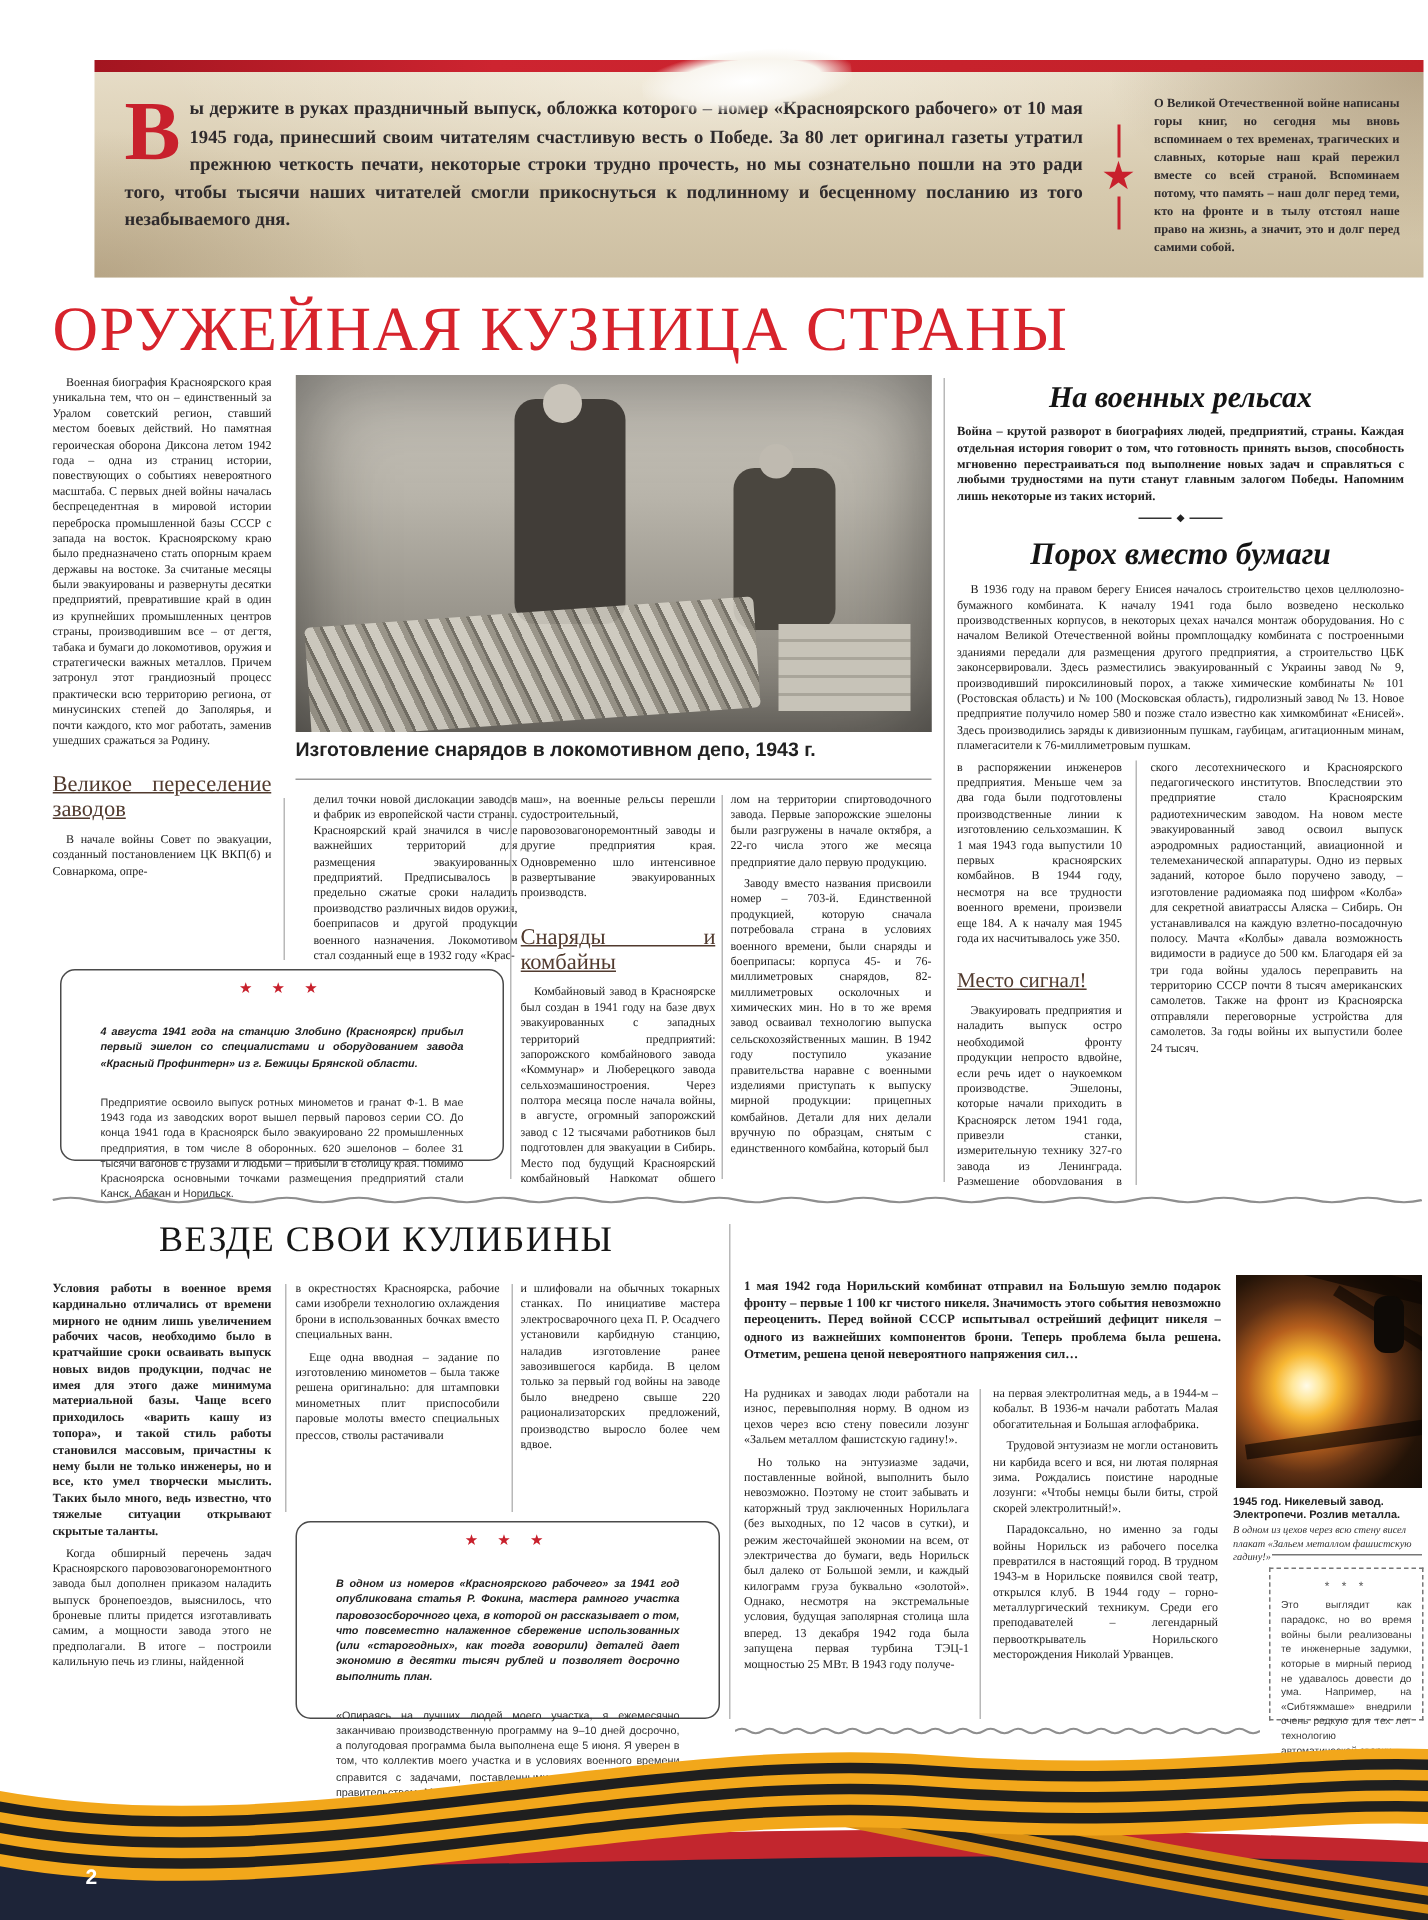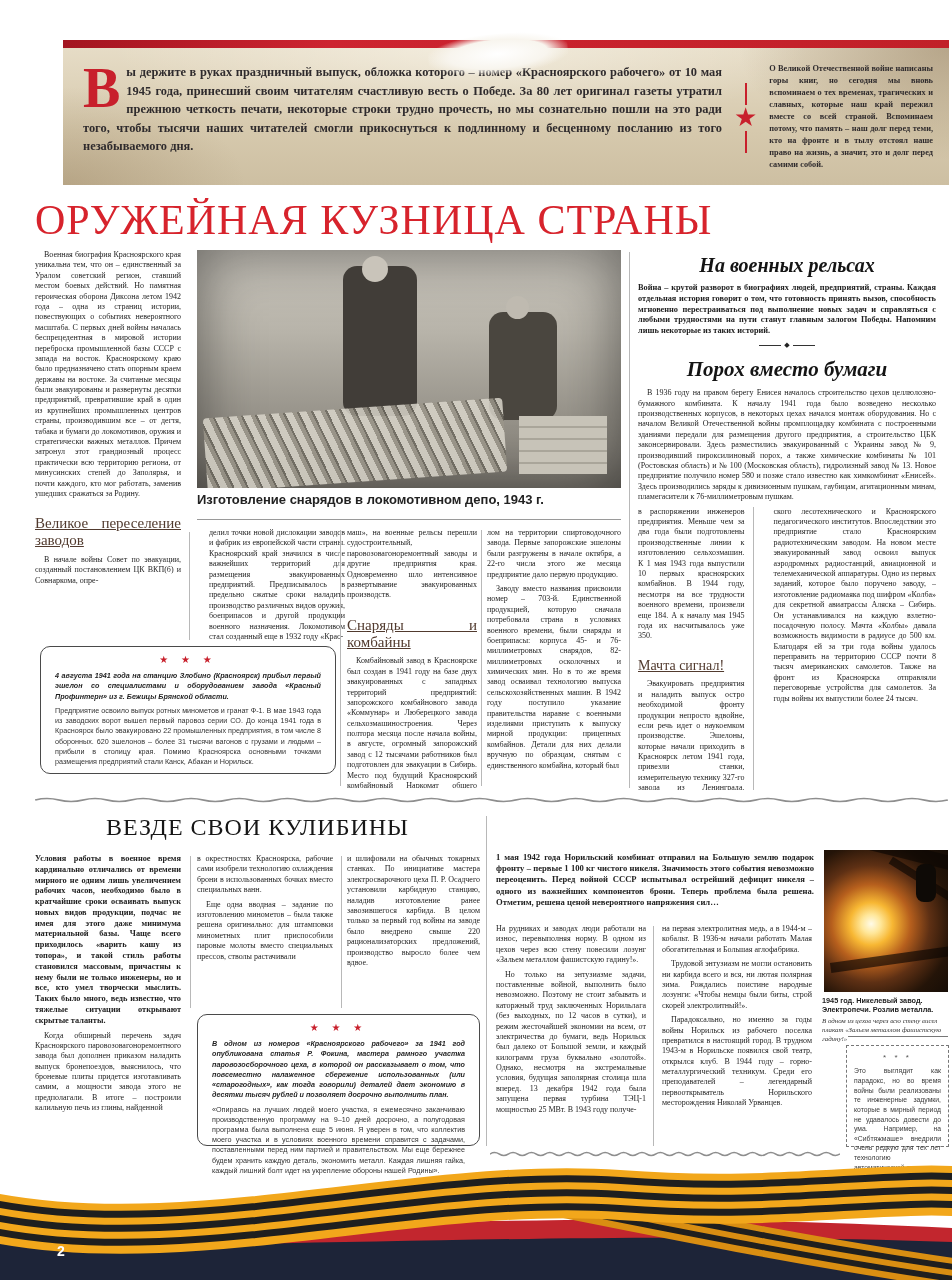--- a/index.html
+++ b/index.html
@@ -42,21 +42,21 @@
   
   .vrule{position:absolute;width:1px;background:#b8b8b8;}
   .hrule{position:absolute;height:1px;background:#9a9a9a;}
   .wavy{position:absolute;height:8px;}
   
   .star-box{position:absolute;box-sizing:border-box;border:1px solid #4a4a4a;border-radius:10px;
      padding:6px 10px;font-family:"Liberation Sans",sans-serif;font-size:7.2px;line-height:1.42;
      text-align:justify;color:#333;background:#fff;}
   .stars{color:#c8202c;text-align:center;font-size:10px;letter-spacing:5px;margin-bottom:3px;}
   .box-lead{font-weight:bold;font-style:italic;color:#1f1f1f;margin:0 0 2px;}
-  .star-box p{margin:4px;}
+  .star-box p{margin:16px;}
   .dash-box{position:absolute;box-sizing:border-box;border:1px dashed #777;padding:6px 7px;
      font-family:"Liberation Sans",sans-serif;font-size:6.8px;line-height:1.42;color:#3a3a3a;text-align:justify;background:#fff;}
   .dash-box .bstars{text-align:center;color:#555;letter-spacing:3px;margin-bottom:3px;font-size:8px;}
   
   .photo1{position:absolute;left:197px;top:250px;width:424px;height:238px;overflow:hidden;
      background:linear-gradient(180deg,#ccc8bf 0%,#b7b3a9 35%,#97938a 70%,#807c74 100%);
      box-shadow:inset 0 0 60px rgba(15,15,15,.55);}
   .fig{position:absolute;border-radius:14px;}
   .head-c{position:absolute;border-radius:50%;}
   .shells{position:absolute;left:8px;top:158px;width:300px;height:74px;border-radius:4px;transform:rotate(-4deg);
@@ -66,21 +66,21 @@
   .pcap{position:absolute;left:197px;top:492px;width:424px;font-family:"Liberation Sans",sans-serif;
      font-size:13px;font-weight:bold;color:#222;}
   .photo2{position:absolute;left:824px;top:850px;width:124px;height:142px;overflow:hidden;background:
      radial-gradient(circle at 38% 52%,#fffbe8 0%,#ffe79a 9%,#f7b733 20%,#b65f1d 37%,#5e3014 55%,#241408 76%,#140c06 100%);}
   .beam{position:absolute;background:rgba(10,6,3,.65);}
   .p2cap{position:absolute;left:822px;top:996px;width:128px;font-family:"Liberation Sans",sans-serif;
      font-size:7.3px;font-weight:bold;color:#222;line-height:1.3;}
   .p2cap .it{font-family:"Liberation Serif",serif;font-style:italic;font-weight:normal;font-size:6.9px;color:#333;display:block;margin-top:2px;}
   
   .two{display:flex;}
-  .two .cb{border-left:1px solid #b8b8b8;padding-left:19px;margin-left:9px;}
+  .two .cb{border-left:1px solid #b8b8b8;padding-left:9px;margin-left:9px;}
   
   .ribbon-wrap{position:absolute;left:0;top:1150px;width:952px;height:130px;}
   .pagenum{position:absolute;left:57px;top:1243px;color:#fff;font-family:"Liberation Sans",sans-serif;
      font-weight:bold;font-size:14px;}
 </style>
 </head>
 <body>
 
 <div id="page">
 
@@ -142,21 +142,21 @@
     <div class="orn">
       <span class="l"></span>
       <span class="d">◆</span>
       <span class="l"></span>
     </div>
     <h2 class="ithead">Порох вместо бумаги</h2>
     <p>В 1936 году на правом берегу Енисея началось строительство цехов целлюлозно-бумажного комбината. К началу 1941 года было возведено несколько производственных корпусов, в некоторых цехах начался монтаж оборудования. Но с началом Великой Отечественной войны промплощадку комбината с построенными зданиями передали для размещения другого предприятия, а строительство ЦБК законсервировали. Здесь разместились эвакуированный с Украины завод № 9, производивший пироксилиновый порох, а также химические комбинаты № 101 (Ростовская область) и № 100 (Московская область), гидролизный завод № 13. Новое предприятие получило номер 580 и позже стало известно как химкомбинат «Енисей». Здесь производились заряды к дивизионным пушкам, гаубицам, агитационным минам, пламегасители к 76-миллиметровым пушкам.</p>
     <div class="two">
       <div style="width:110px;">
         <p class="noind">в распоряжении инженеров предприятия. Меньше чем за два года были подготовлены производственные линии к изготовлению сельхозмашин. К 1 мая 1943 года выпустили 10 первых красноярских комбайнов. В 1944 году, несмотря на все трудности военного времени, произвели еще 184. А к началу мая 1945 года их насчитывалось уже 350.</p>
-        <h3 class="subhead small">Мачта сигнал!</h3>
+        <h3 class="subhead small">Место сигнал!</h3>
         <p>Эвакуировать предприятия и наладить выпуск остро необходимой фронту продукции непросто вдвойне, если речь идет о наукоемком производстве. Эшелоны, которые начали приходить в Красноярск летом 1941 года, привезли станки, измерительную технику 327-го завода из Ленинграда. Размещение оборудования в лучших зданиях города – корпусах Сибир-</p>
       </div>
       <div class="cb" style="width:168px;">
         <p class="noind">ского лесотехнического и Красноярского педагогического институтов. Впоследствии это предприятие стало Красноярским радиотехническим заводом. На новом месте эвакуированный завод освоил выпуск аэродромных радиостанций, авиационной и телемеханической аппаратуры. Одно из первых заданий, которое было поручено заводу, – изготовление радиомаяка под шифром «Колба» для секретной авиатрассы Аляска – Сибирь. Он устанавливался на каждую взлетно-посадочную полосу. Мачта «Колбы» давала возможность видимости в радиусе до 500 км. Благодаря ей за три года войны удалось переправить на территорию СССР почти 8 тысяч американских самолетов. Также на фронт из Красноярска отправляли переговорные устройства для самолетов. За годы войны их выпустили более 24 тысяч.</p>
       </div>
     </div>
   </div>
 
   <div class="vrule" style="left:189px;top:532px;height:108px;"></div>
   <div class="vrule" style="left:340px;top:530px;height:256px;"></div>

